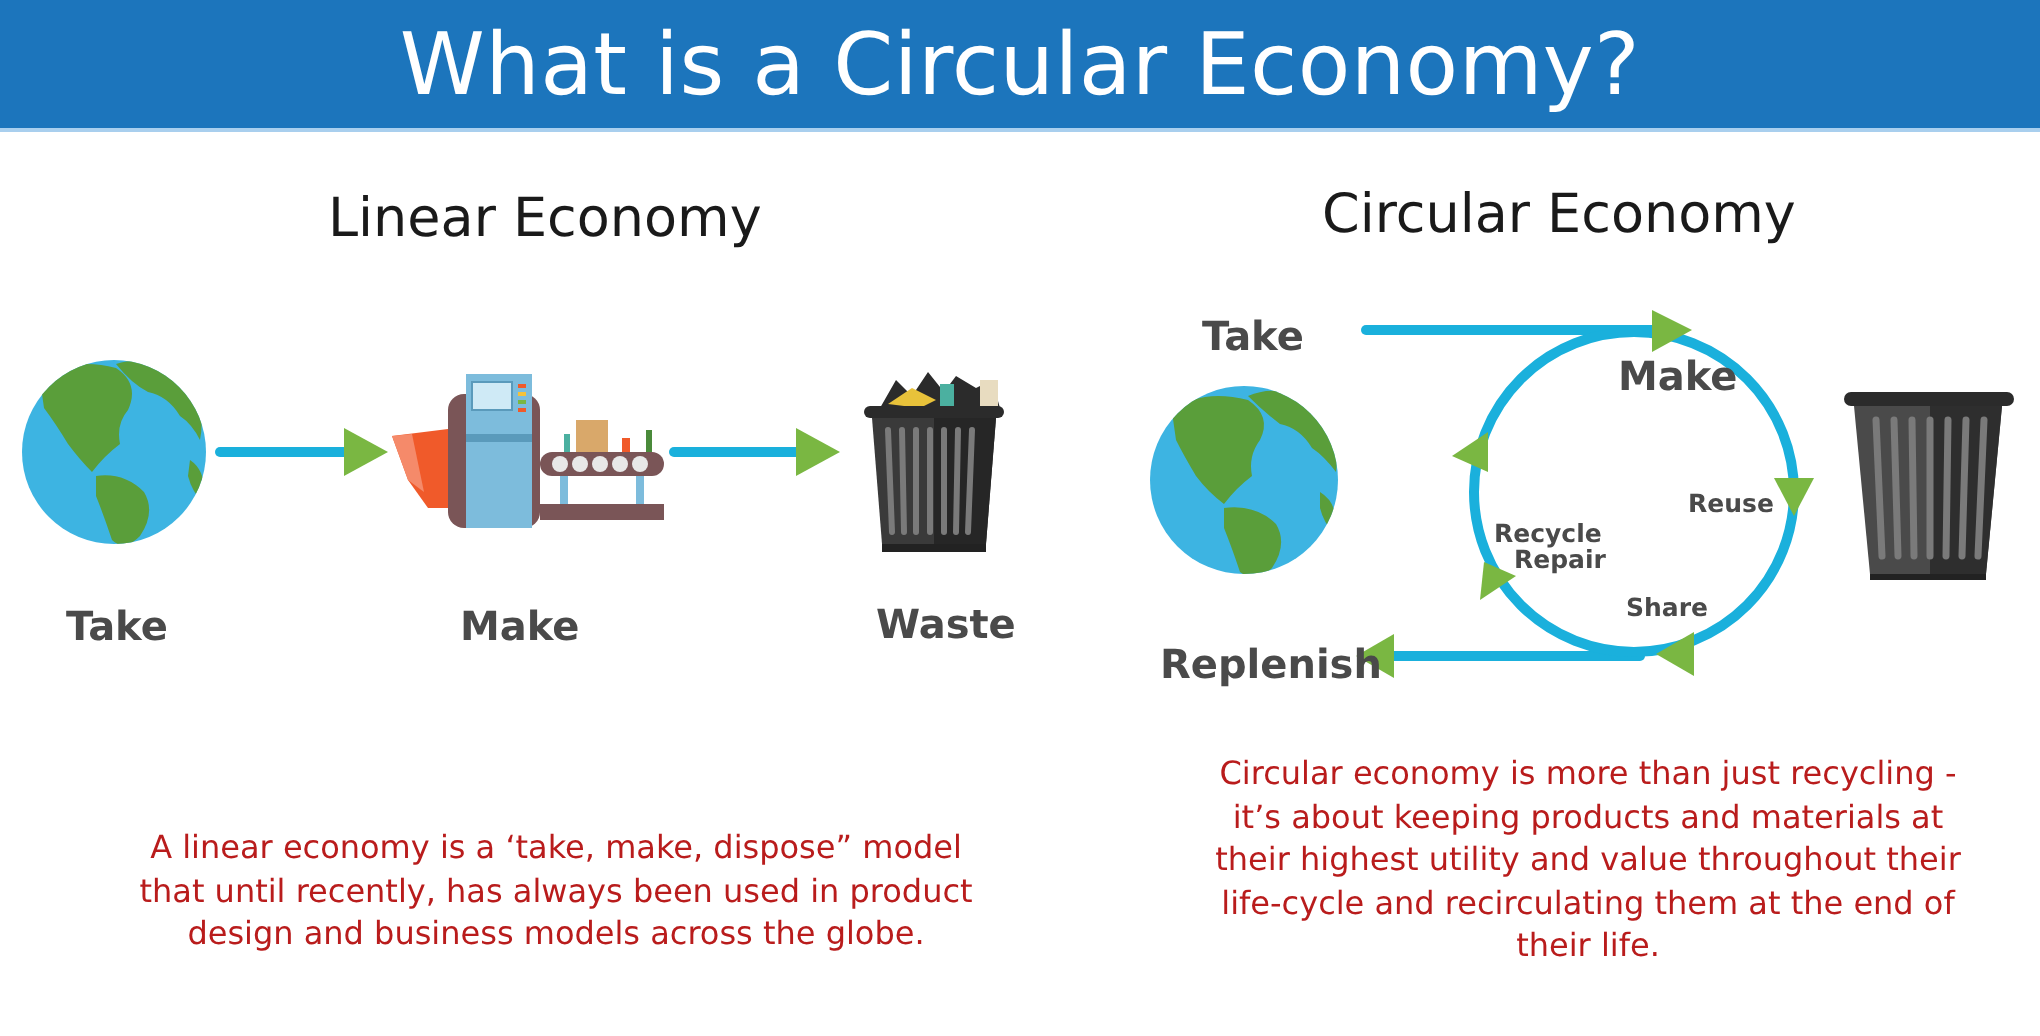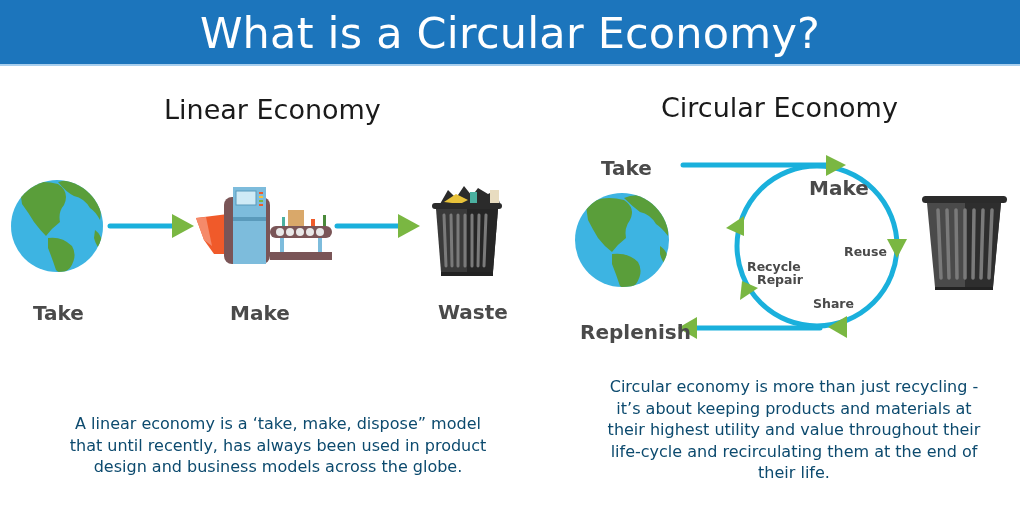--- a/index.html
+++ b/index.html
@@ -3,21 +3,21 @@
 <meta charset="utf-8">
 <style>
   html, body { margin: 0; padding: 0; background: #ffffff; }
   body { width: 1020px; height: 518px; position: relative; overflow: hidden; font-family: "Liberation Sans", "DejaVu Sans", sans-serif; }
   .header { position: absolute; left: 0; top: 0; width: 1020px; height: 64px; background: #1c75bc; border-bottom: 2px solid #a9cfee; }
   .header-title { position: absolute; left: 0; top: 0; width: 1020px; height: 64px; line-height: 66px; text-align: center; color: #ffffff; font-size: 43px; font-family: "DejaVu Sans", sans-serif; font-weight: normal; letter-spacing: 0.2px; }
   .section-title { position: absolute; font-family: "DejaVu Sans", sans-serif; font-size: 27px; color: #1a1a1a; white-space: nowrap; }
   .lbl { position: absolute; font-weight: bold; color: #4a4a4a; white-space: nowrap; font-family: "DejaVu Sans", sans-serif; }
   .lbl-lg { font-size: 20px; }
   .lbl-sm { font-size: 12.5px; }
-  .desc { position: absolute; text-align: center; font-family: "DejaVu Sans", sans-serif; font-size: 16px; line-height: 21.5px; color: #0c4a6e; }
+  .desc { position: absolute; text-align: center; font-family: "DejaVu Sans", sans-serif; font-size: 16px; line-height: 21.5px; color: #b91c1c; }
   svg.layer { position: absolute; left: 0; top: 0; }
 </style>
 </head>
 <body>
 
 <div class="header">
   <div class="header-title">What is a Circular Economy?</div>
 </div>
 
 <div class="section-title" style="left:143px; top:94px;margin-left:21px;">Linear Economy</div>

